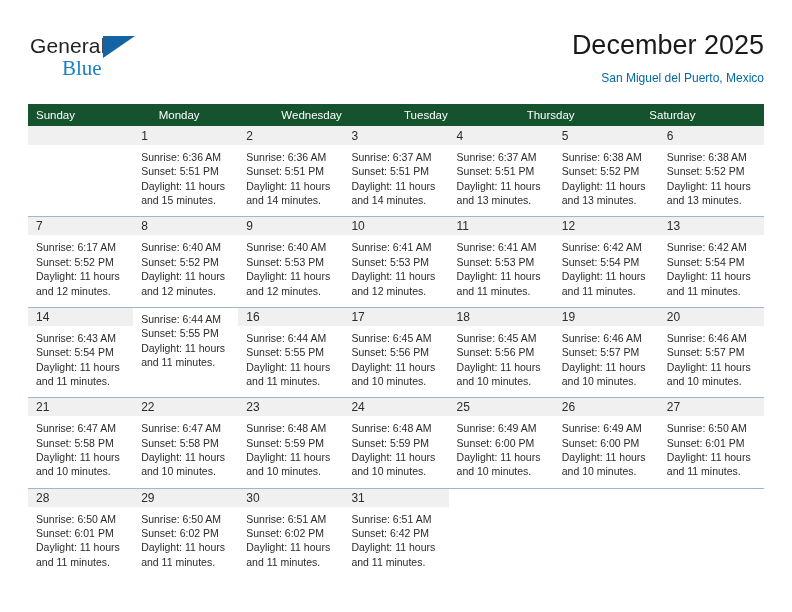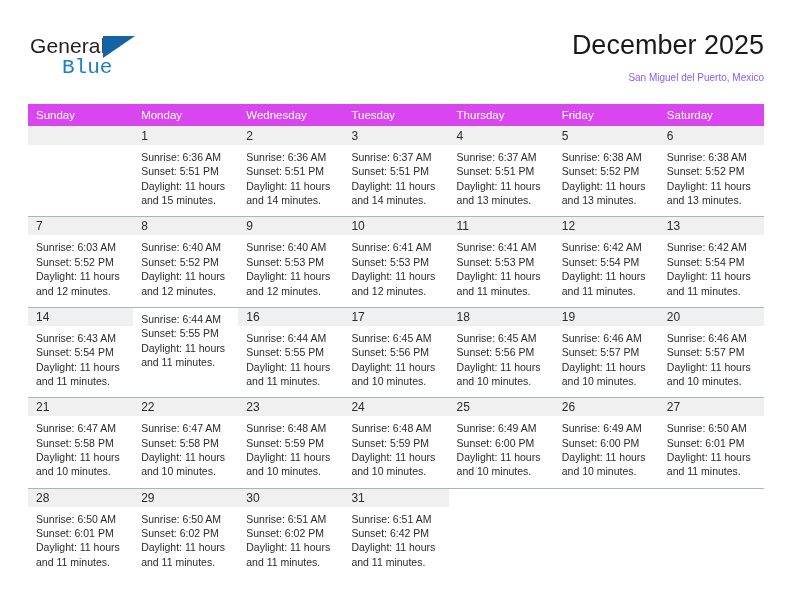--- a/index.html
+++ b/index.html
@@ -46,21 +46,21 @@
     letter-spacing: 0.1px;
     color: #231f20;
     font-family: "Liberation Sans", sans-serif;
   }
   .brand-blue {
     position: absolute;
     left: 34px;
     top: 24px;
     font-size: 21px;
     color: #1c7fc4;
-    font-family: Liberation Mono, monospace;
+    font-family: Liberation Serif, serif;
     text-align: right;
   }
   .brand-flag {
     position: absolute;
     left: 75px;
     top: 4px;
     width: 0;
     height: 0;
     border-left: 32px solid #1464a5;
     border-bottom: 22px solid transparent;
@@ -74,38 +74,38 @@
     margin-left: 40px;
   }
   .cal-title {
     font-size: 27px;
     font-weight: normal;
     color: #1a1a1a;
     line-height: 34px;
     white-space: nowrap;
   }
   .cal-subtitle {
-    font-size: 10px;
-    color: #8b5cf6;
+    font-size: 12px;
+    color: #0369a1;
     line-height: 20px;
     margin-top: 6px;
     white-space: nowrap;
   }
 
   
   .calendar {
     position: absolute;
     left: 28px;
     top: 104px;
     width: 736px;
   }
 
   .weekday-row {
     display: flex;
-    background: #d946ef;
+    background: #14532d;
     height: 22px;
   }
   .weekday-cell {
     flex: 1 1 0;
     color: #ffffff;
     font-size: 11.5px;
     line-height: 22px;
     padding-left: 8px;
     box-sizing: border-box;
     white-space: nowrap;
@@ -185,21 +185,20 @@
 
   </div>
 
   <div class="calendar">
     <div class="weekday-row" id="weekday-row">
         <div class="weekday-cell">Sunday</div>
         <div class="weekday-cell">Monday</div>
         <div class="weekday-cell">Wednesday</div>
         <div class="weekday-cell">Tuesday</div>
         <div class="weekday-cell">Thursday</div>
-        <div class="weekday-cell">Friday</div>
         <div class="weekday-cell">Saturday</div>
       </div>
     <div id="calendar-body">
         <div class="week-row first">
           <div class="day-cell blank">
             <div class="day-number-band" style="background: rgb(240, 240, 240);"><span class="day-number"></span></div>
             <div class="day-body"></div>
           </div>
           <div class="day-cell">
             <div class="day-number-band"><span class="day-number">1</span></div>
@@ -253,21 +252,21 @@
               <div class="day-line">Sunset: 5:52 PM</div>
               <div class="day-line">Daylight: 11 hours</div>
               <div class="day-line">and 13 minutes.</div>
             </div>
           </div>
         </div>
         <div class="week-row">
           <div class="day-cell">
             <div class="day-number-band"><span class="day-number">7</span></div>
             <div class="day-body">
-              <div class="day-line">Sunrise: 6:03 AM</div>
+              <div class="day-line">Sunrise: 6:17 AM</div>
               <div class="day-line">Sunset: 5:52 PM</div>
               <div class="day-line">Daylight: 11 hours</div>
               <div class="day-line">and 12 minutes.</div>
             </div>
           </div>
           <div class="day-cell">
             <div class="day-number-band"><span class="day-number">8</span></div>
             <div class="day-body">
               <div class="day-line">Sunrise: 6:40 AM</div>
               <div class="day-line">Sunset: 5:52 PM</div>

